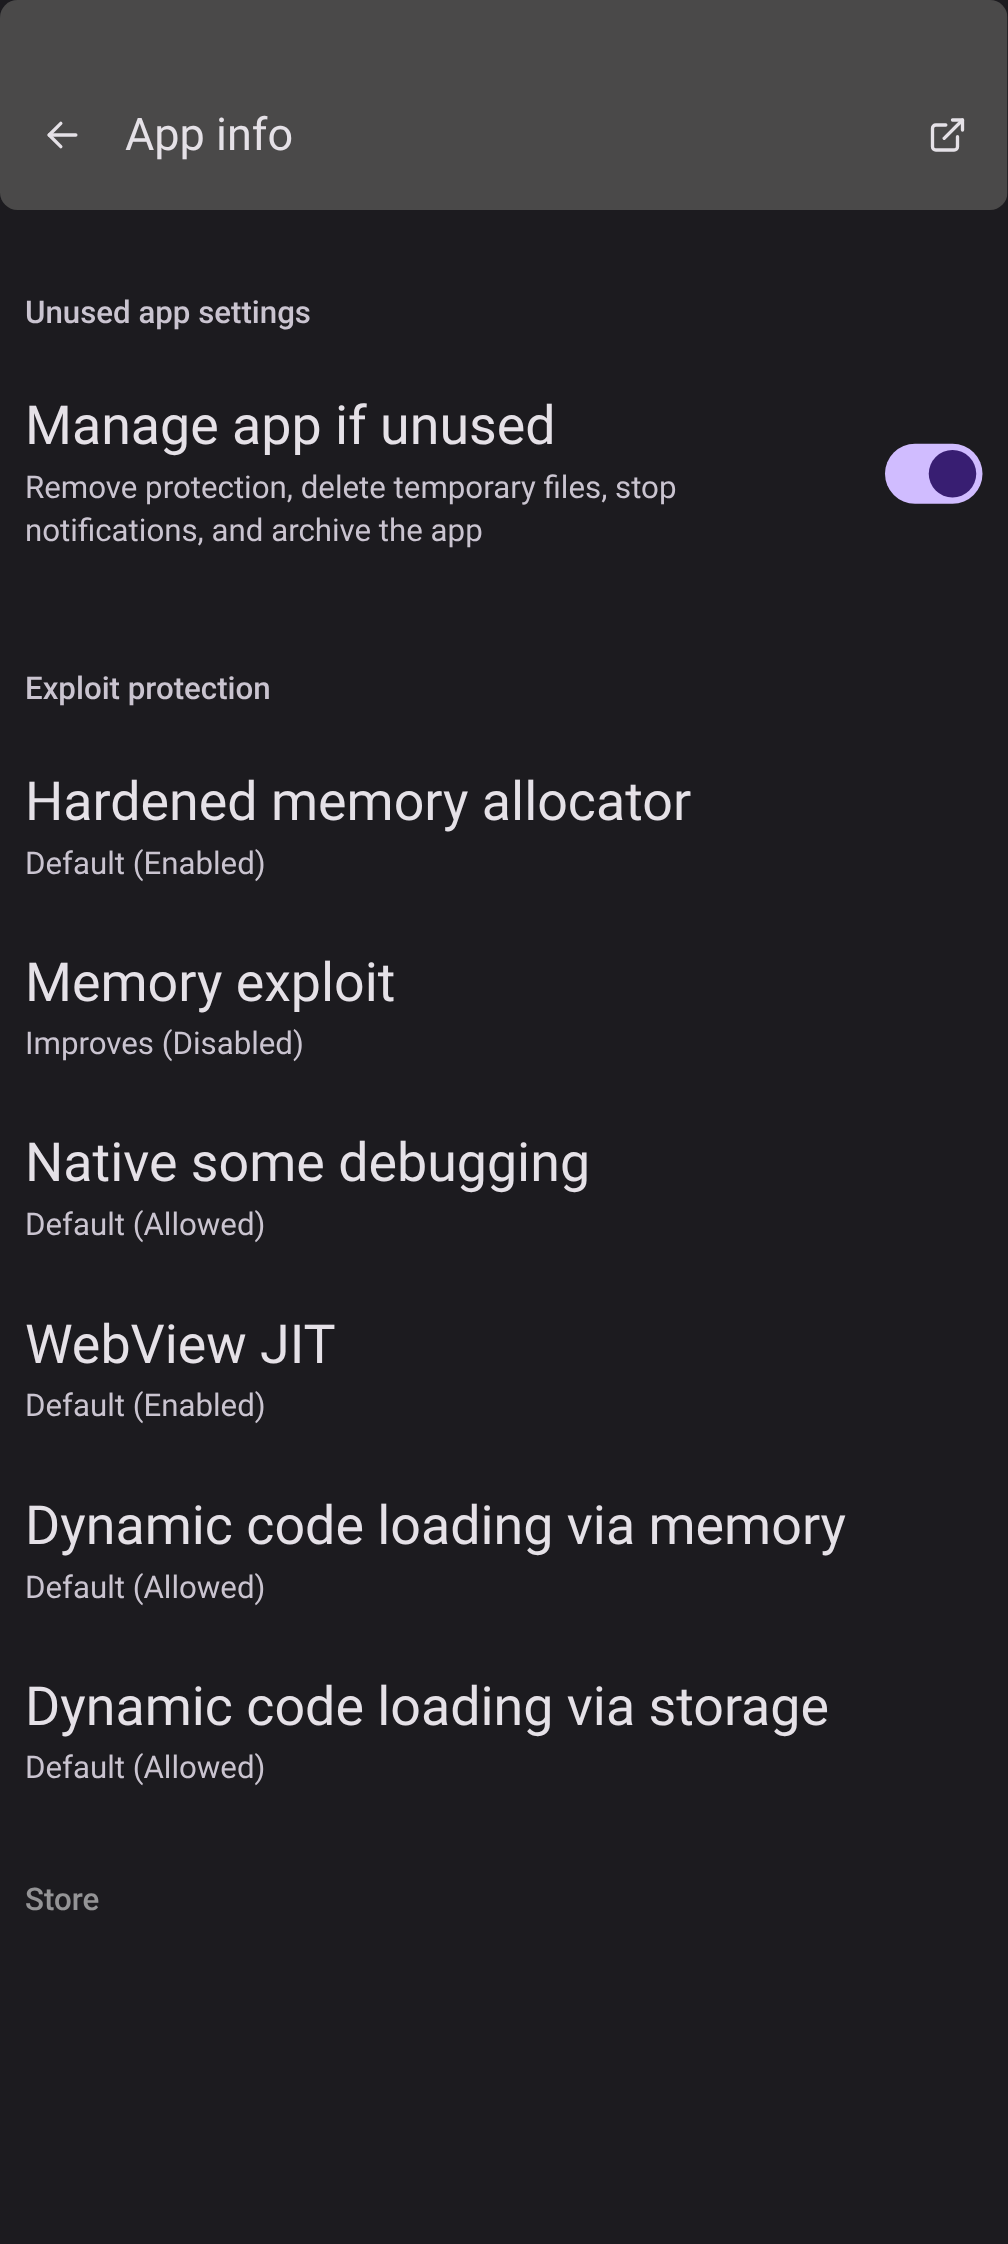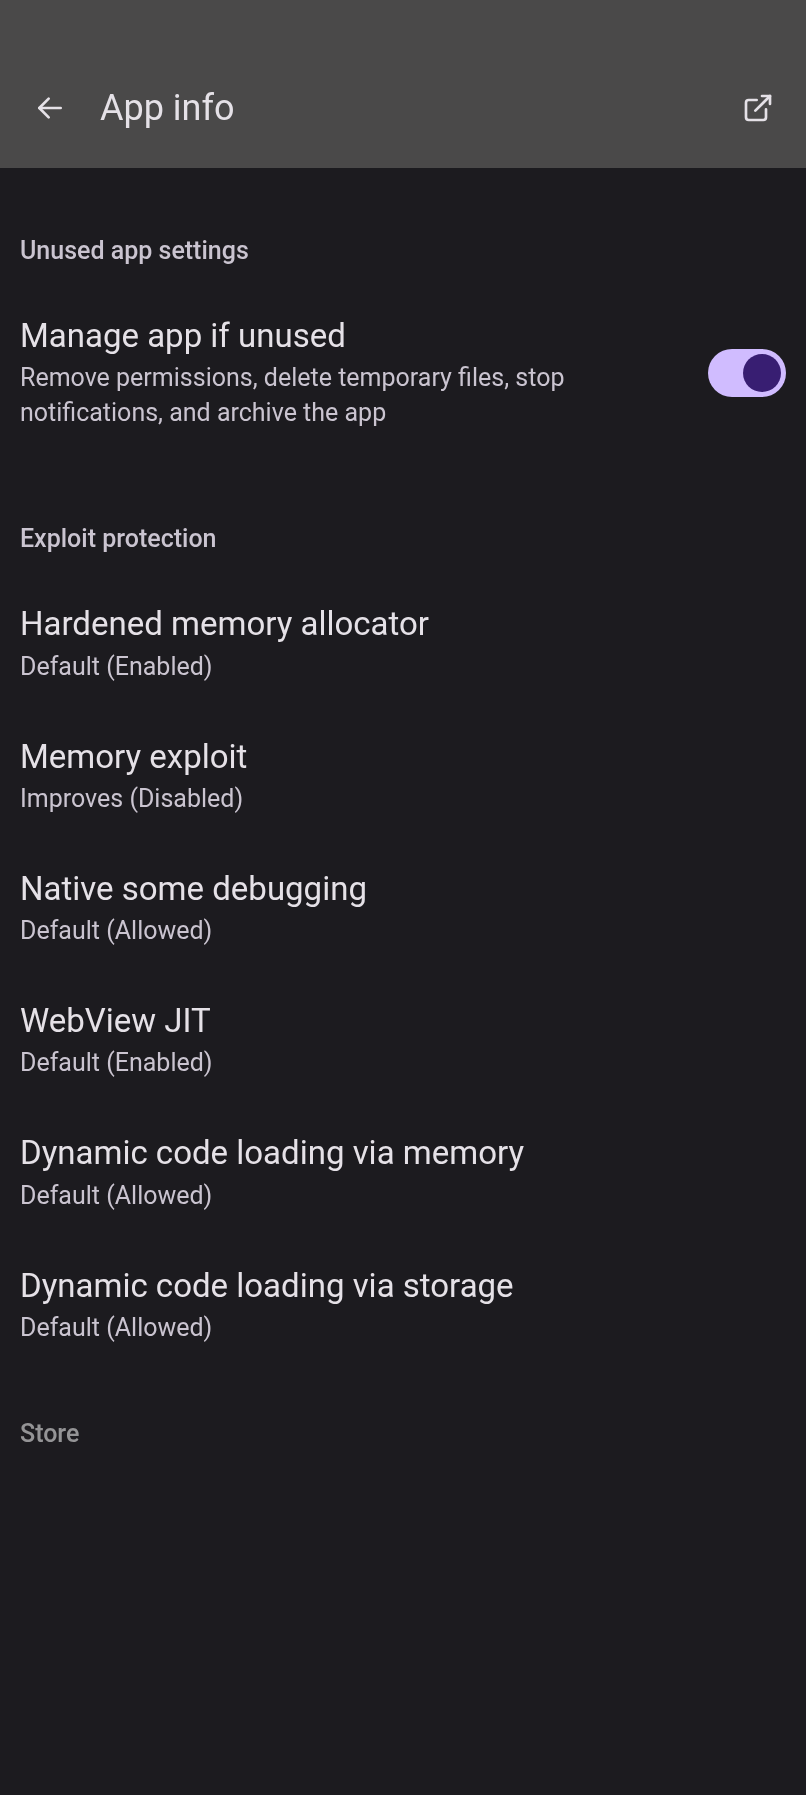--- a/index.html
+++ b/index.html
@@ -10,20 +10,21 @@
     font-family: Roboto, "Segoe UI", Arial, sans-serif;
     color: #e5e1e7;
     overflow: hidden;
   }
   .header {
     background: #4a4949;
     height: 168px;
     display: flex;
     align-items: flex-end;
     padding: 0 28px 38px 28px;
+    border-radius: 14px;
   }
   .header-inner {
     display: flex;
     align-items: center;
     width: 100%;
   }
   .back-btn {
     width: 44px;
     height: 44px;
     display: flex;
@@ -60,21 +61,21 @@
     display: flex;
     align-items: center;
     padding: 26px 0;
     cursor: pointer;
   }
   .pref-text {
     flex: 1;
     padding-right: 20px;
   }
   .pref-title {
-    font-size: 33px;
+    font-size: 43px;
     font-weight: 400;
     color: #e5e1e7;
     line-height: 1.25;
   }
   .pref-summary {
     font-size: 25px;
     color: #cac4d0;
     line-height: 1.4;
     margin-top: 4px;
   }
@@ -140,21 +141,21 @@
   </div>
 </div>
 
 <div class="content">
 
   <div class="section-header">Unused app settings</div>
 
   <div class="pref">
     <div class="pref-text">
       <div class="pref-title">Manage app if unused</div>
-      <div class="pref-summary">Remove permissions, delete temporary files, stop notifications, and archive the app</div>
+      <div class="pref-summary">Remove protection, delete temporary files, stop notifications, and archive the app</div>
     </div>
     <div class="toggle on">
       <div class="toggle-knob"></div>
     </div>
   </div>
 
   <div class="section-header">Exploit protection</div>
 
 
   <div class="pref">

